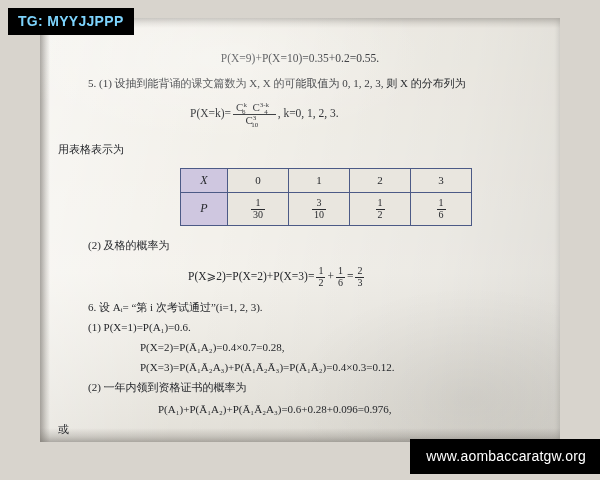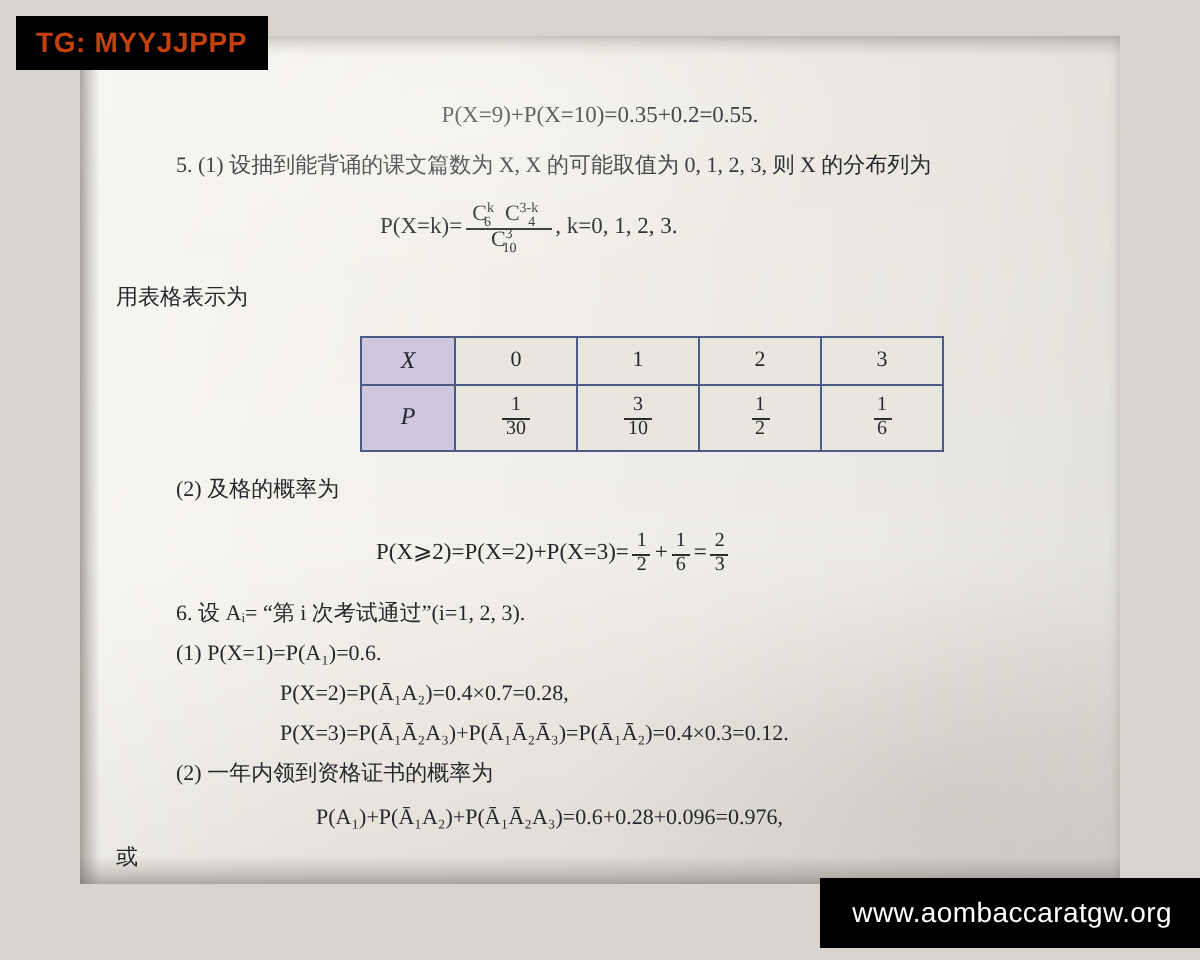--- a/index.html
+++ b/index.html
@@ -157,21 +157,21 @@
       radial-gradient(ellipse 300px 120px at 180px 40px, rgba(255,255,255,0.35), rgba(255,255,255,0) 70%),
       radial-gradient(ellipse 260px 160px at 430px 380px, rgba(0,0,0,0.06), rgba(0,0,0,0) 70%);
   }
 
   
   .tg-badge {
     position: absolute;
     left: 8px;
     top: 8px;
     background: #000000;
-    color: #c2410c;
+    color: #7dd3fc;
     font-family: "Liberation Sans", sans-serif;
     font-size: 14px;
     font-weight: bold;
     padding: 5px 10px 6px 10px;
     letter-spacing: 0.3px;
   }
   
   .site-badge {
     position: absolute;
     right: 0px;

